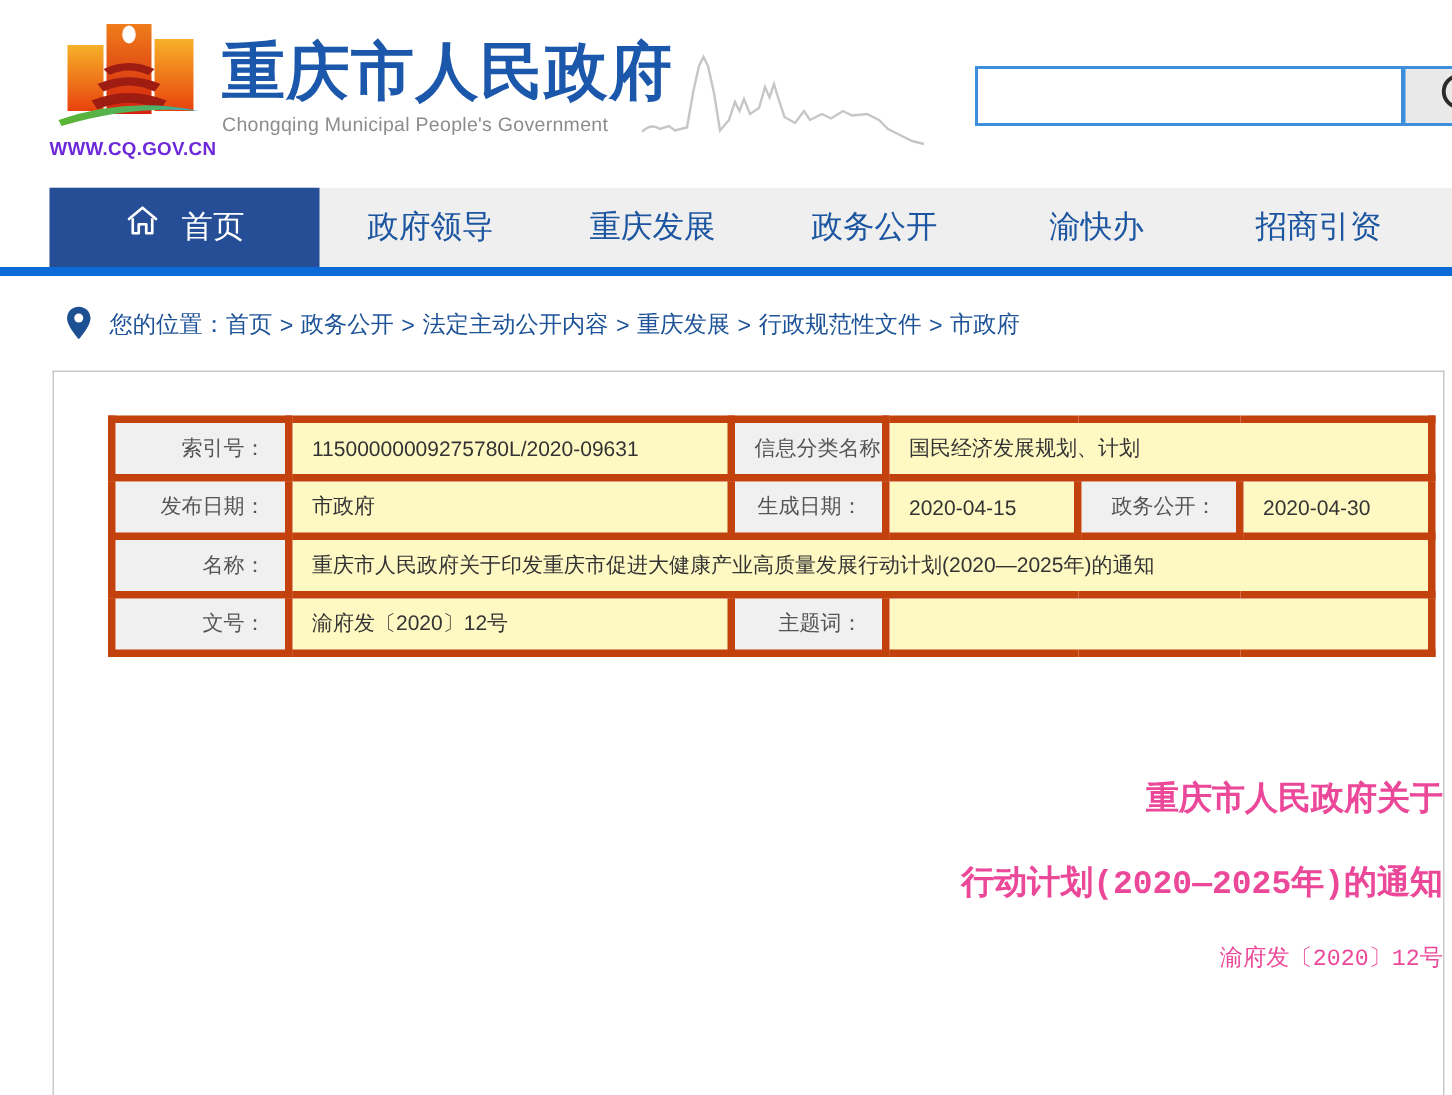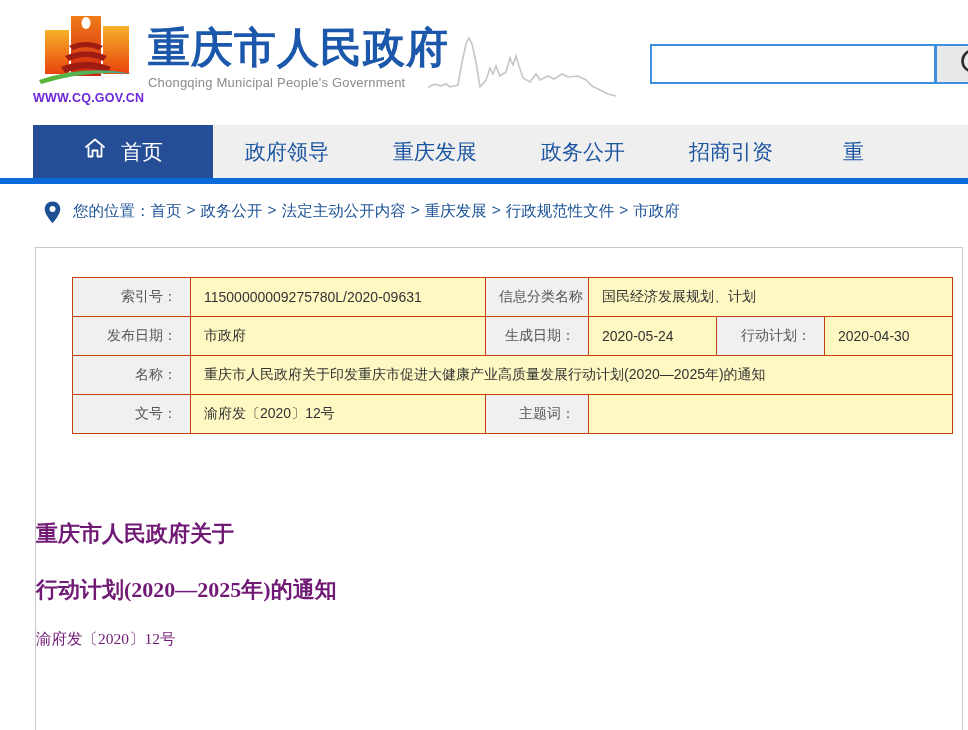--- a/index.html
+++ b/index.html
@@ -39,43 +39,43 @@
   .nav-item.home {
     width: 180px; background: #254e96; color: #fff;
     display: flex; align-items: center; justify-content: center; gap: 14px;
   }
   .nav-item.clipped { text-align: left; padding-left: 38px; }
   .accent-line { position: absolute; top: 178px; left: 0; width: 968px; height: 6px; background: #0c6ad8; }
 
   
   .breadcrumb {
     position: absolute; top: 201px; left: 44px; height: 26px;
-    display: flex; align-items: flex-start; font-size: 15.5px; color: #1c5296;
+    display: flex; align-items: flex-end; font-size: 15.5px; color: #1c5296;
   }
   .breadcrumb .pin { margin-right: 12px; display: flex; align-items: center; }
   .crumb { cursor: pointer; }
   .crumb-sep { margin: 0 5px; }
 
   
   .content-box {
     position: absolute; top: 247px; left: 35px; width: 928px; height: 483px;
     background: #fff; border: 1px solid #c9c9c9; border-bottom: none;
   }
   table.meta {
     position: absolute; left: 36px; top: 29px; width: 880px;
     border-collapse: collapse; table-layout: fixed; font-size: 14px;
   }
-  table.meta td { border: 1px solid #c2410c; height: 39px; padding: 0 13px; overflow: hidden; white-space: nowrap; }
+  table.meta td { border: 5px solid #c2410c; height: 39px; padding: 0 13px; overflow: hidden; white-space: nowrap; }
   td.lbl { background: #f0f0f0; text-align: right; color: #555; }
   td.val { background: #fef9c3; color: #333; text-align: left; }
 
   
   .doc-titles {
-    position: absolute; top: 258px; left: 0; width: 100%; text-align: left;
-    font-family: Liberation Serif, serif; color: #701a75;
+    position: absolute; top: 258px; left: 0; width: 100%; text-align: right;
+    font-family: Liberation Mono, monospace; color: #ec4899;
   }
   .doc-title-line { font-size: 22px; font-weight: bold; line-height: 56px; }
   .doc-number { font-size: 15.5px; font-weight: normal; line-height: 42px; }
 </style>
 </head>
 <body>
 
 <div class="page">
 
   <div class="header">
@@ -145,20 +145,21 @@
           <svg width="24" height="22" viewBox="0 0 24 22" fill="none">
             <path d="M3 10 L12 2.5 L21 10" stroke="#fff" stroke-width="1.8" stroke-linecap="round" stroke-linejoin="round"></path>
             <path d="M5.5 9.5 V19.5 H9.5 V13.5 H14.5 V19.5 H18.5 V9.5" stroke="#fff" stroke-width="1.8" stroke-linejoin="round"></path>
           </svg>
         </span>
         <span>首页</span>
       </div>
       <div class="nav-item">政府领导</div>
       <div class="nav-item">重庆发展</div>
       <div class="nav-item">政务公开</div>
+      <div class="nav-item">渝快办</div>
       <div class="nav-item">招商引资</div>
       <div class="nav-item clipped">重</div>
     </div>
   </div>
   <div class="accent-line"></div>
 
   <div class="breadcrumb">
     <span class="pin">
       <svg width="17" height="23" viewBox="0 0 17 23">
         <path d="M8.5 0.5 C4 0.5 0.7 3.9 0.7 8.2 c0 5.5 7.8 14 7.8 14 s7.8-8.5 7.8-14 C16.3 3.9 13 0.5 8.5 0.5 z" fill="#1d4f93"></path>
@@ -194,22 +195,22 @@
           <tr>
         <td class="lbl">索引号：</td>
         <td class="val">11500000009275780L/2020-09631</td>
         <td class="lbl">信息分类名称：</td>
         <td class="val" colspan="3">国民经济发展规划、计划</td>
       </tr>
       <tr>
         <td class="lbl">发布日期：</td>
         <td class="val">市政府</td>
         <td class="lbl">生成日期：</td>
-        <td class="val">2020-05-24</td>
-        <td class="lbl">行动计划：</td>
+        <td class="val">2020-04-15</td>
+        <td class="lbl">政务公开：</td>
         <td class="val">2020-04-30</td>
       </tr>
       <tr>
         <td class="lbl">名称：</td>
         <td class="val" colspan="5">重庆市人民政府关于印发重庆市促进大健康产业高质量发展行动计划(2020—2025年)的通知</td>
       </tr>
       <tr>
         <td class="lbl">文号：</td>
         <td class="val">渝府发〔2020〕12号</td>
         <td class="lbl">主题词：</td>

